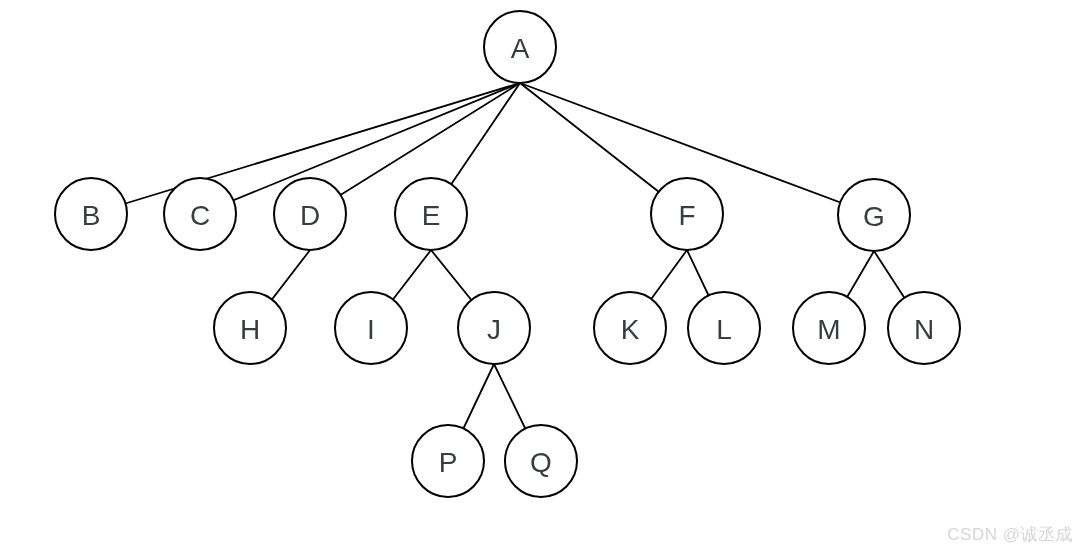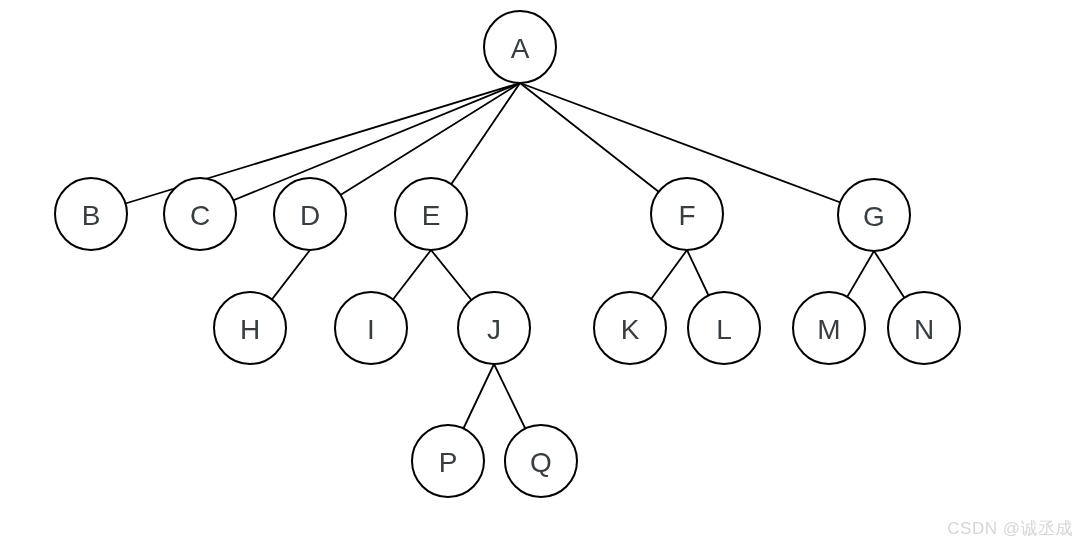--- a/index.html
+++ b/index.html
@@ -20,21 +20,21 @@
     left: 0;
     top: 0;
     display: block;
   }
   #tree-svg text {
     font-family: "Liberation Sans", sans-serif;
   }
   .watermark {
     position: absolute;
     right: 4px;
-    bottom: 12px;
+    bottom: 6px;
     font-size: 17px;
     letter-spacing: 0.5px;
     user-select: none;
     white-space: nowrap;
     margin-top: 45px;
   }
 </style>
 </head>
 <body>
 

